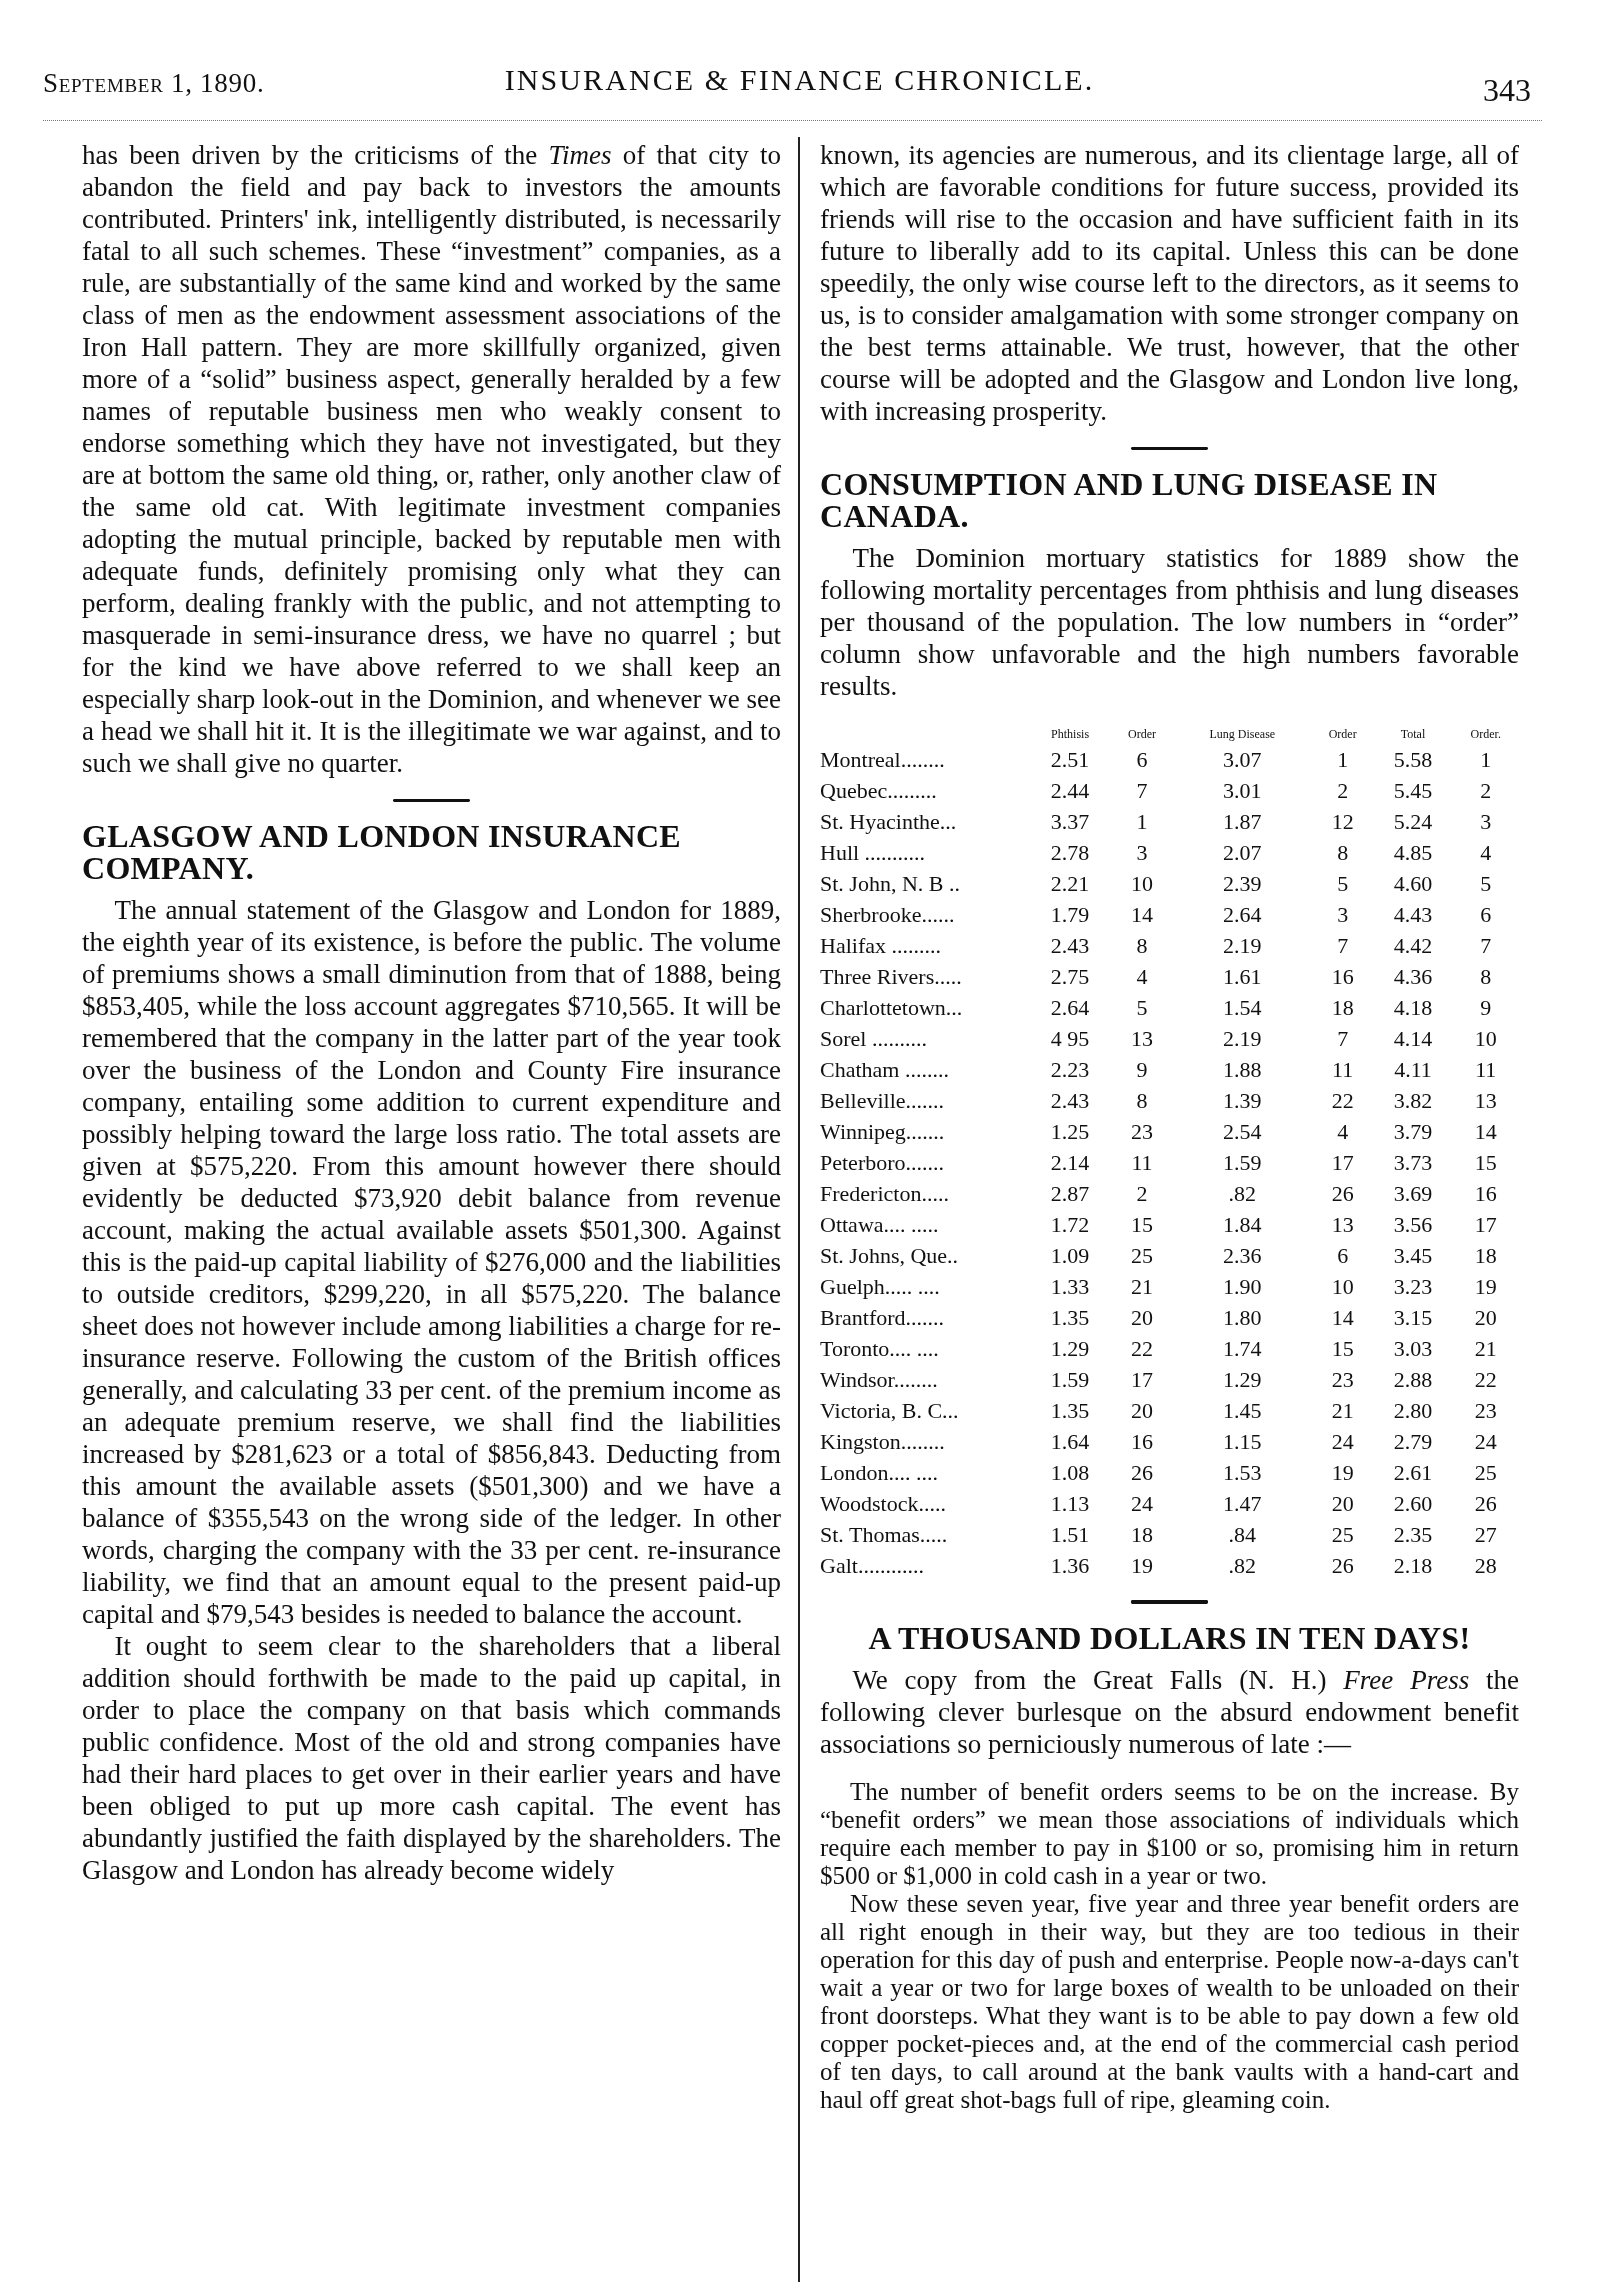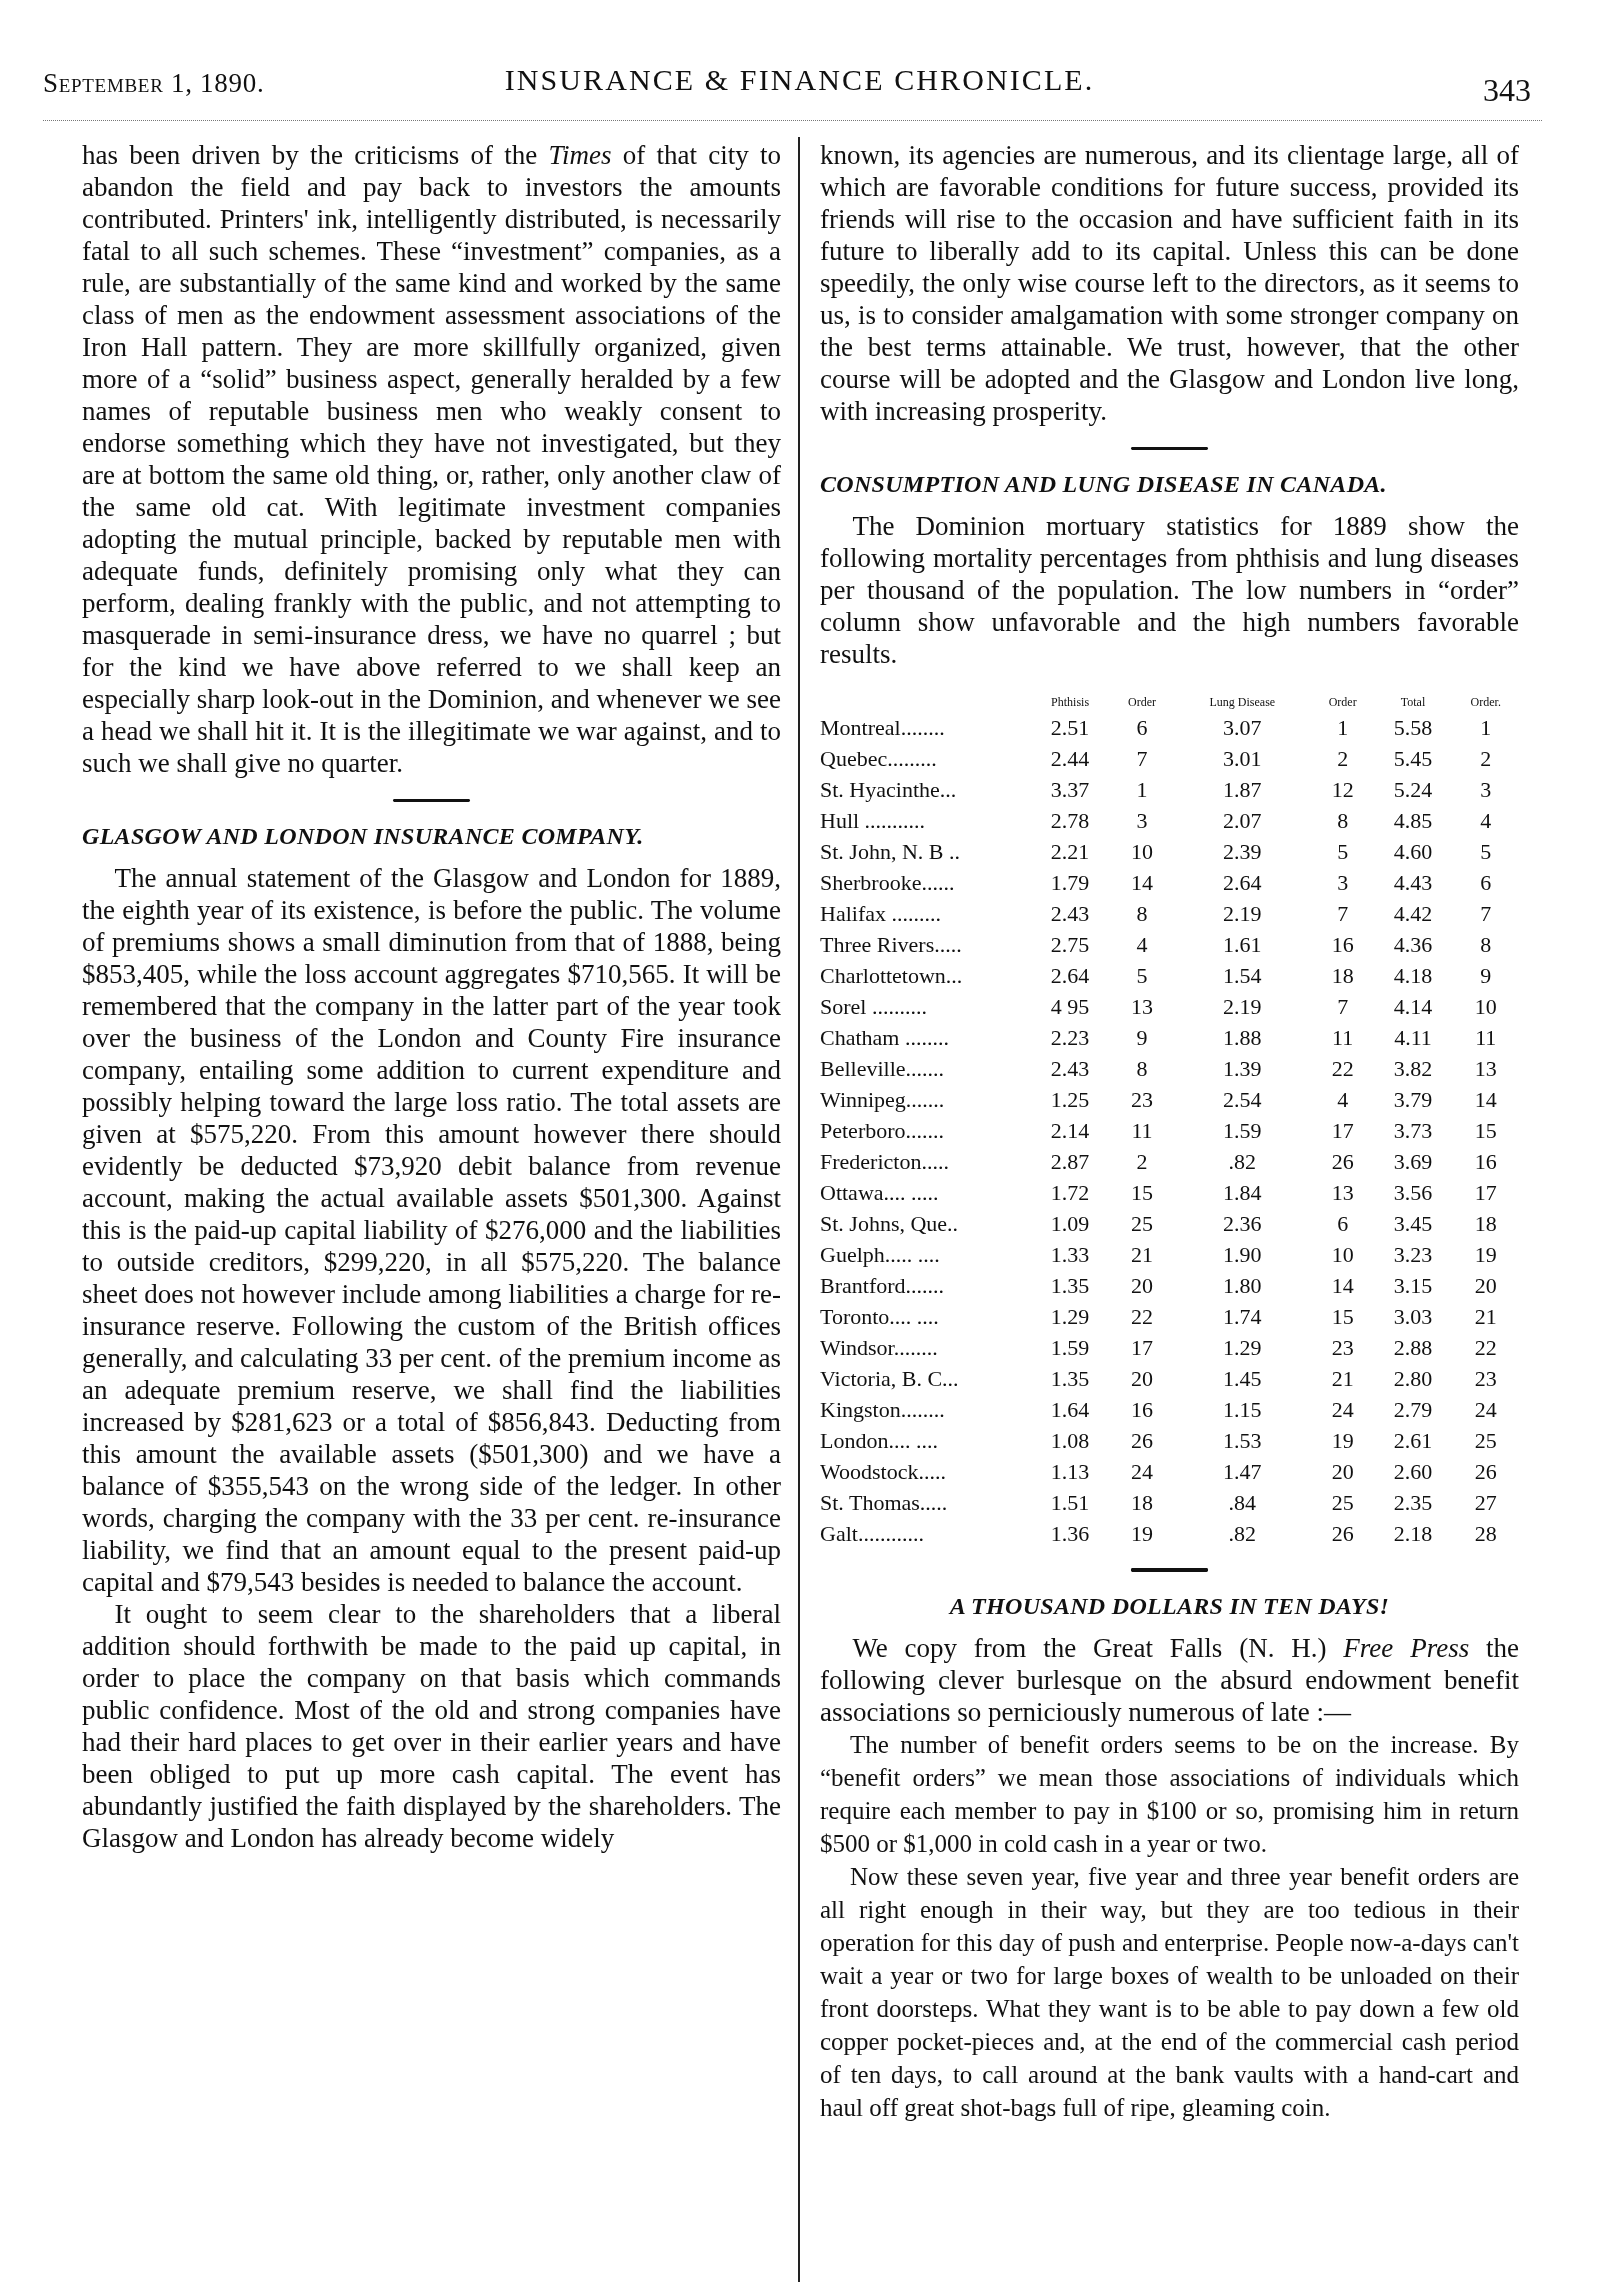--- a/index.html
+++ b/index.html
@@ -10,23 +10,23 @@
   .hdr-title { position: absolute; left: 0; right: 0; top: 63px; text-align: center; font-size: 30px; letter-spacing: 2.1px; }
   .hdr-page { position: absolute; right: 68px; top: 72px; font-size: 32px; }
   .hdr-rule { position: absolute; left: 43px; right: 57px; top: 120px; height: 0; border-top: 1.4px dotted #777; }
   .col { position: absolute; top: 139px; font-size: 27px; line-height: 32px; text-align: justify; }
   .col-left { left: 82px; width: 699px; }
   .col-right { left: 820px; width: 699px; }
   .divider { position: absolute; left: 798px; top: 137px; width: 2.1px; height: 2145px; background: #222; }
   p { margin: 0; text-indent: 1.2em; }
   p.noindent { text-indent: 0; }
   .sep { width: 77px; height: 3.5px; background: #111; margin: 19.5px auto 18px auto; border-radius: 1.4px; }
-  h2 { font-family: "Liberation Serif", serif; font-weight: bold; font-size: 24px; margin: 7px 0 9.8px 0; letter-spacing: 0.3px; text-align: left; font-style: italic; }
+  h2 { font-family: "Liberation Serif", serif; font-weight: bold; font-size: 32px; margin: 7px 0 9.8px 0; letter-spacing: 0.3px; text-align: left; }
   h2.center { text-align: center; }
-  .quote { font-size: 25px; line-height: 33px; }
+  .quote { font-size: 25px; line-height: 28px; margin-top: 18px; }
   table.stats { width: 699px; border-collapse: collapse; font-size: 22px; line-height: 31px; margin-top: 22px; }
   table.stats th { font-size: 12px; font-weight: normal; text-align: center; line-height: 18px; }
   table.stats td { text-align: center; padding: 0; }
   table.stats td.city { text-align: left; width: 209px; white-space: nowrap; }
   em { font-style: italic; }
 </style>
 </head>
 <body>
 
 <div class="header">

